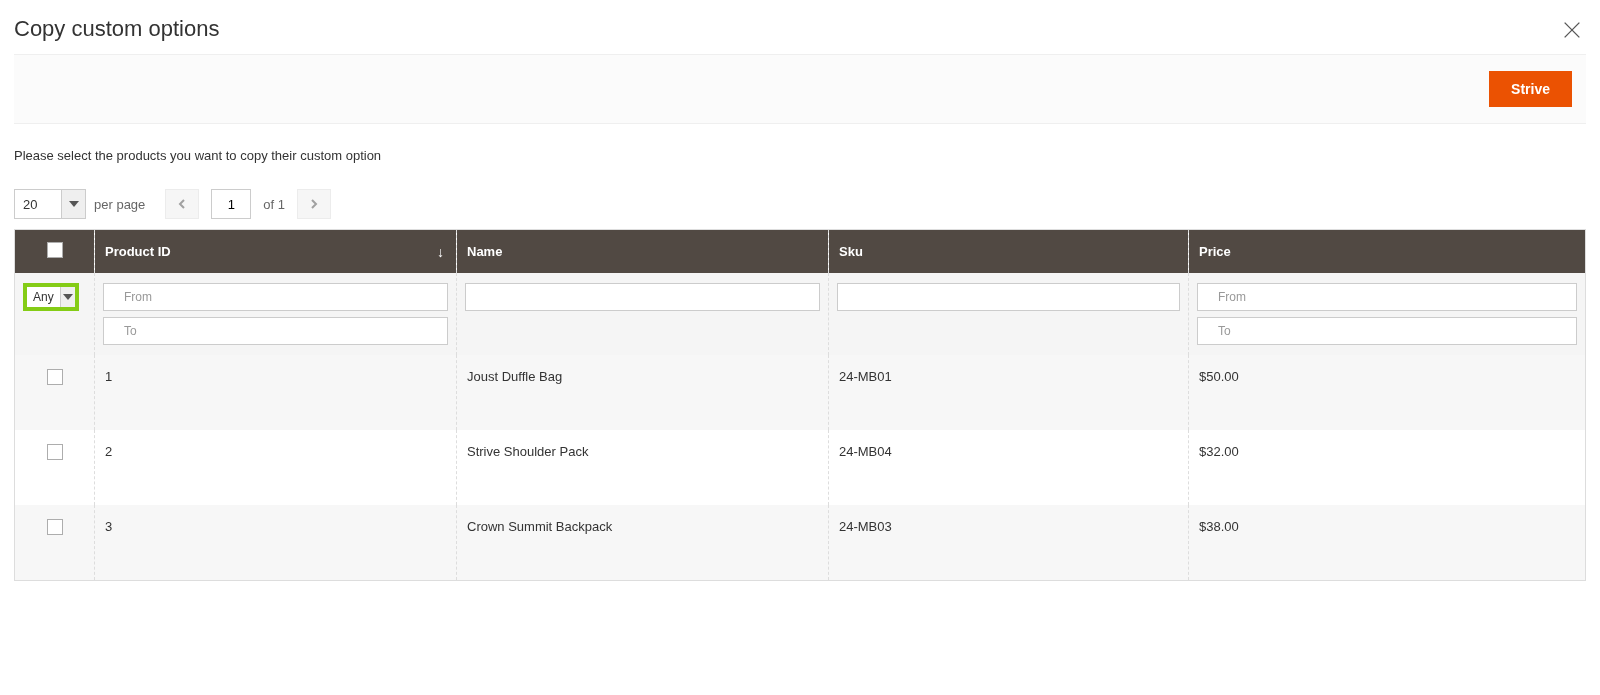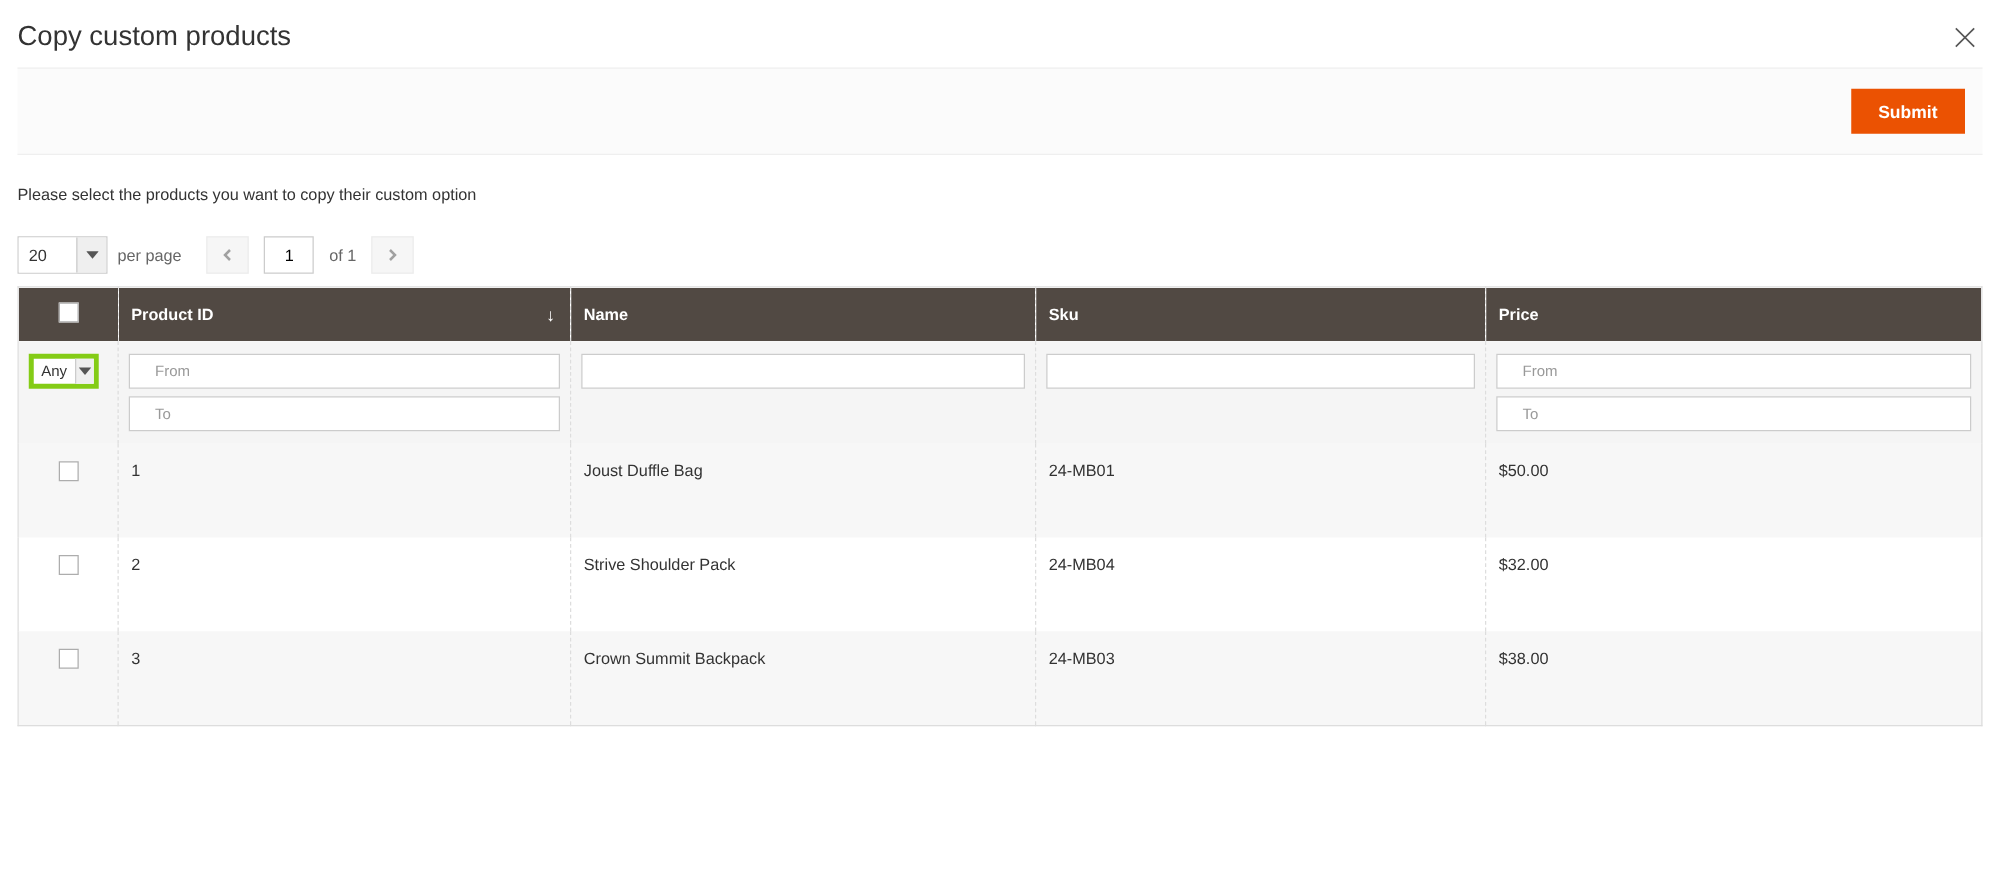--- a/index.html
+++ b/index.html
@@ -48,31 +48,31 @@
   thead .selchk{ background:#fff;}
   .colsep td,.colsep th{border-right:1px dashed #ddd;}
   .colsep td:last-child,.colsep th:last-child{border-right:none;}
 </style>
 </head>
 <body>
 
 <div class="modal">
 
   <div class="modal-header">
-    <div class="modal-title">Copy custom products</div>
+    <div class="modal-title">Copy custom options</div>
     <div class="close-x">
       <svg viewBox="0 0 24 24">
           <line x1="4" y1="4" x2="20" y2="20"></line>
           <line x1="20" y1="4" x2="4" y2="20"></line>
         </svg>
     </div>
   </div>
 
   <div class="toolbar-band">
-    <button class="btn btn-primary">Submit</button>
+    <button class="btn btn-primary">Strive</button>
   </div>
 
   <div class="instruction">Please select the products you want to copy their custom option</div>
 
   <div class="grid-toolbar">
     <div class="gt-right">
       <div class="perpage">
         <div class="select-wrap">
           <div class="select-val">20</div>
           <div class="select-btn">

